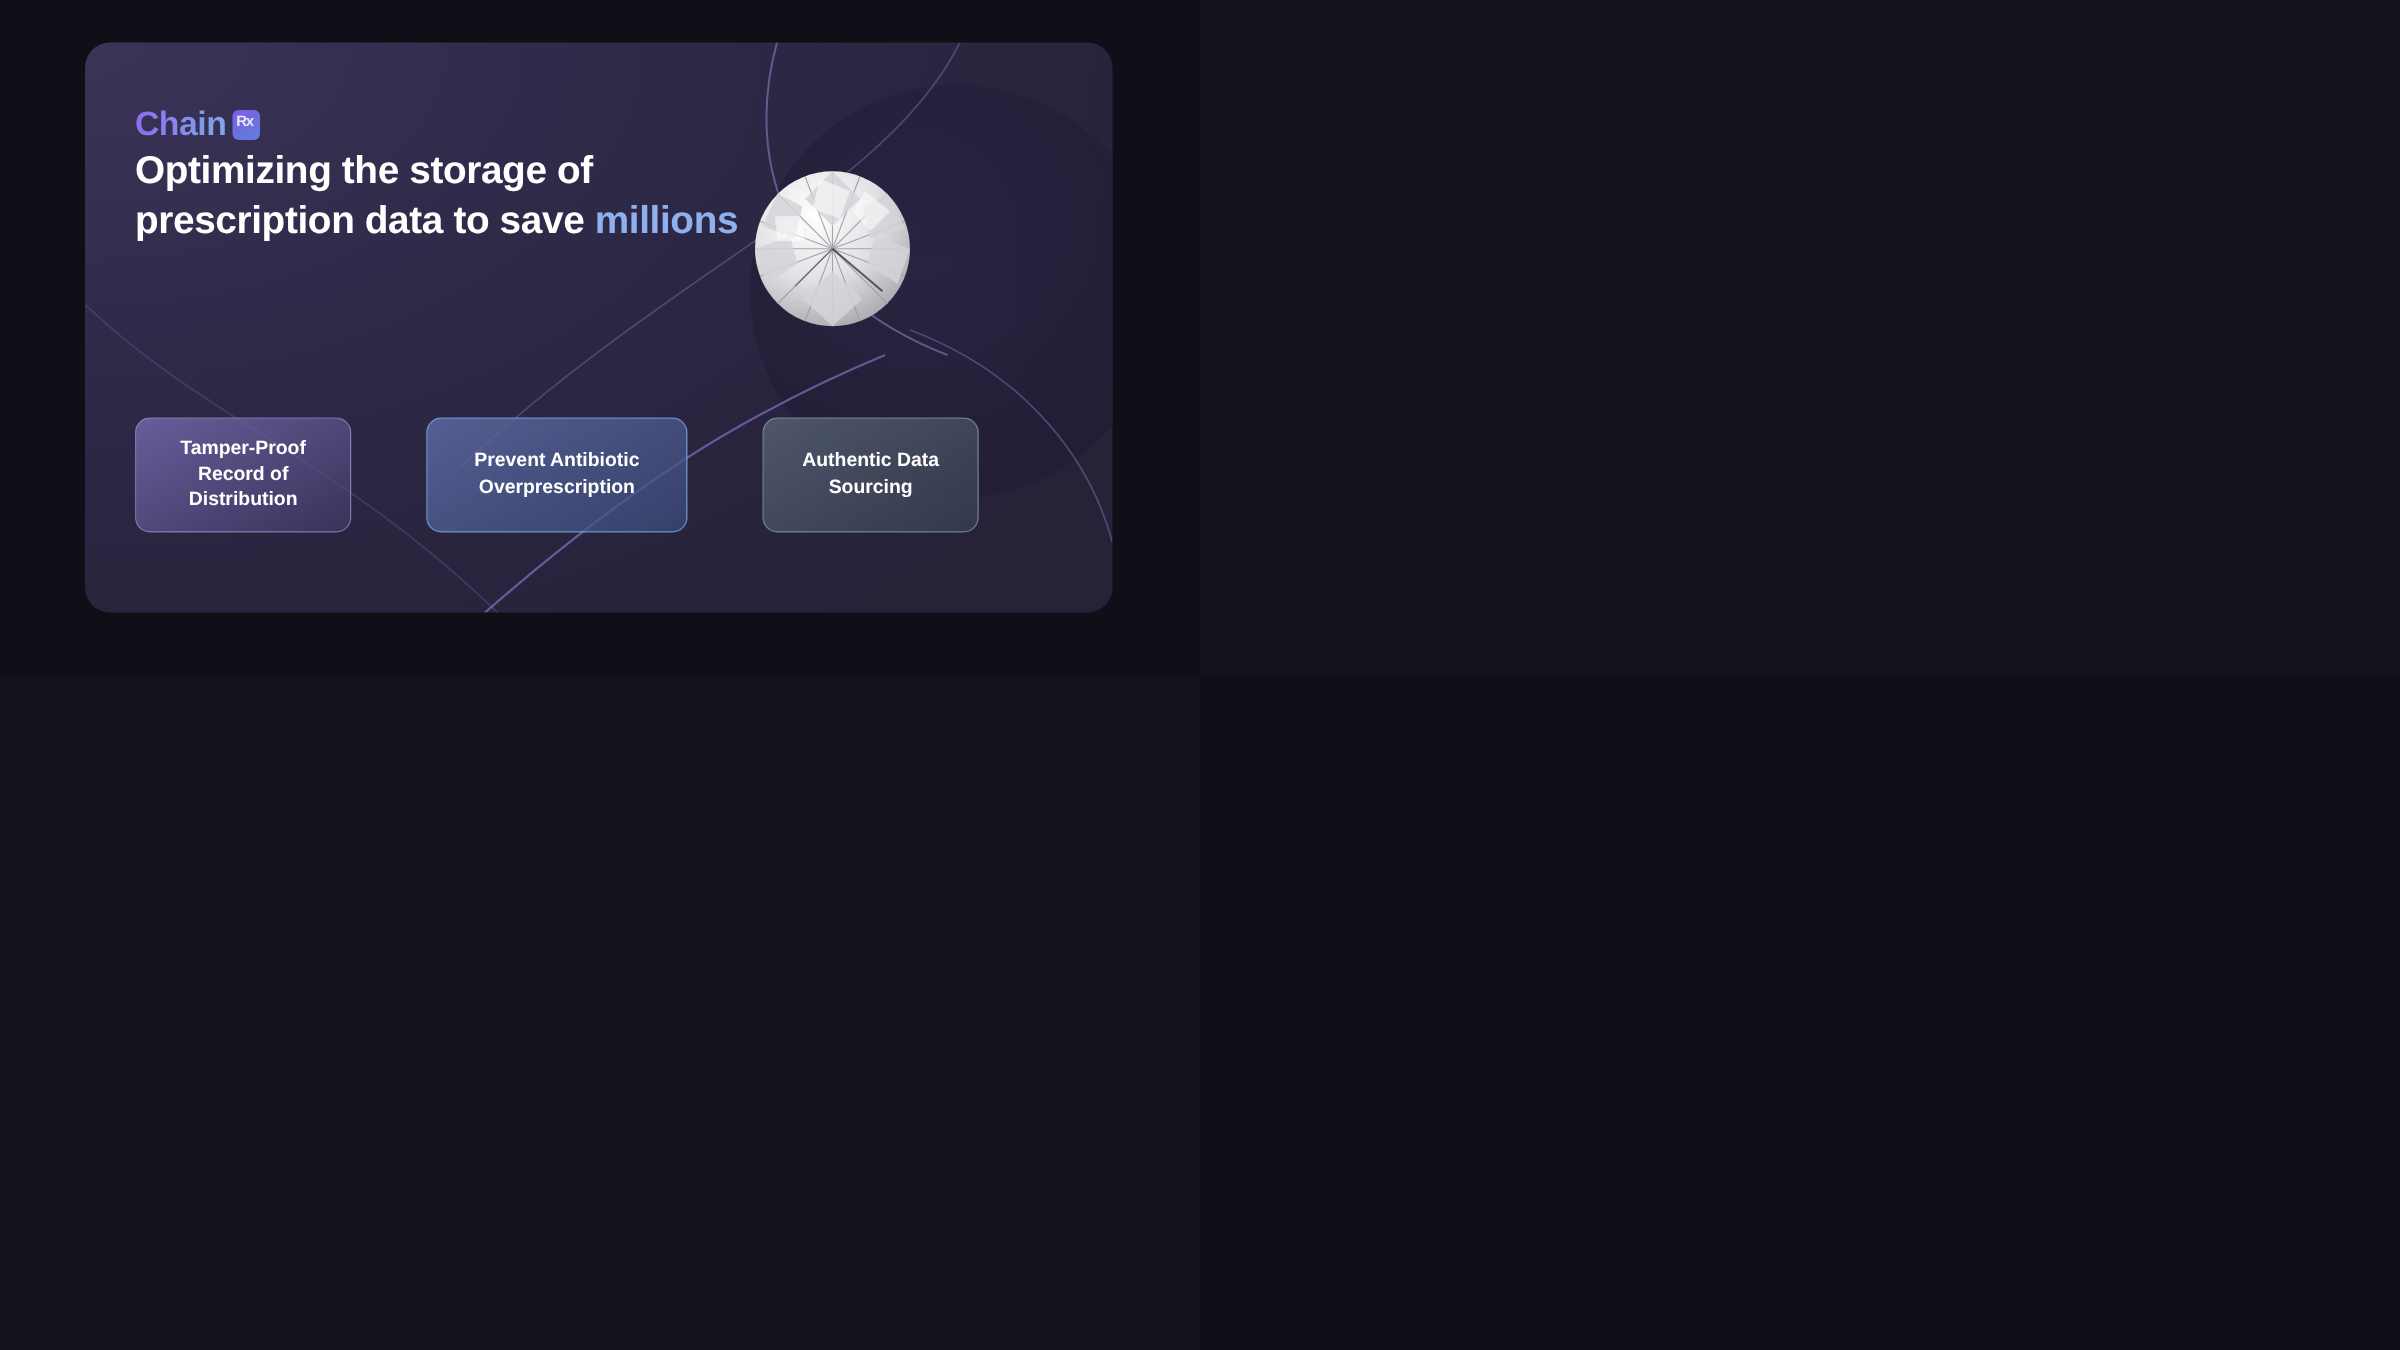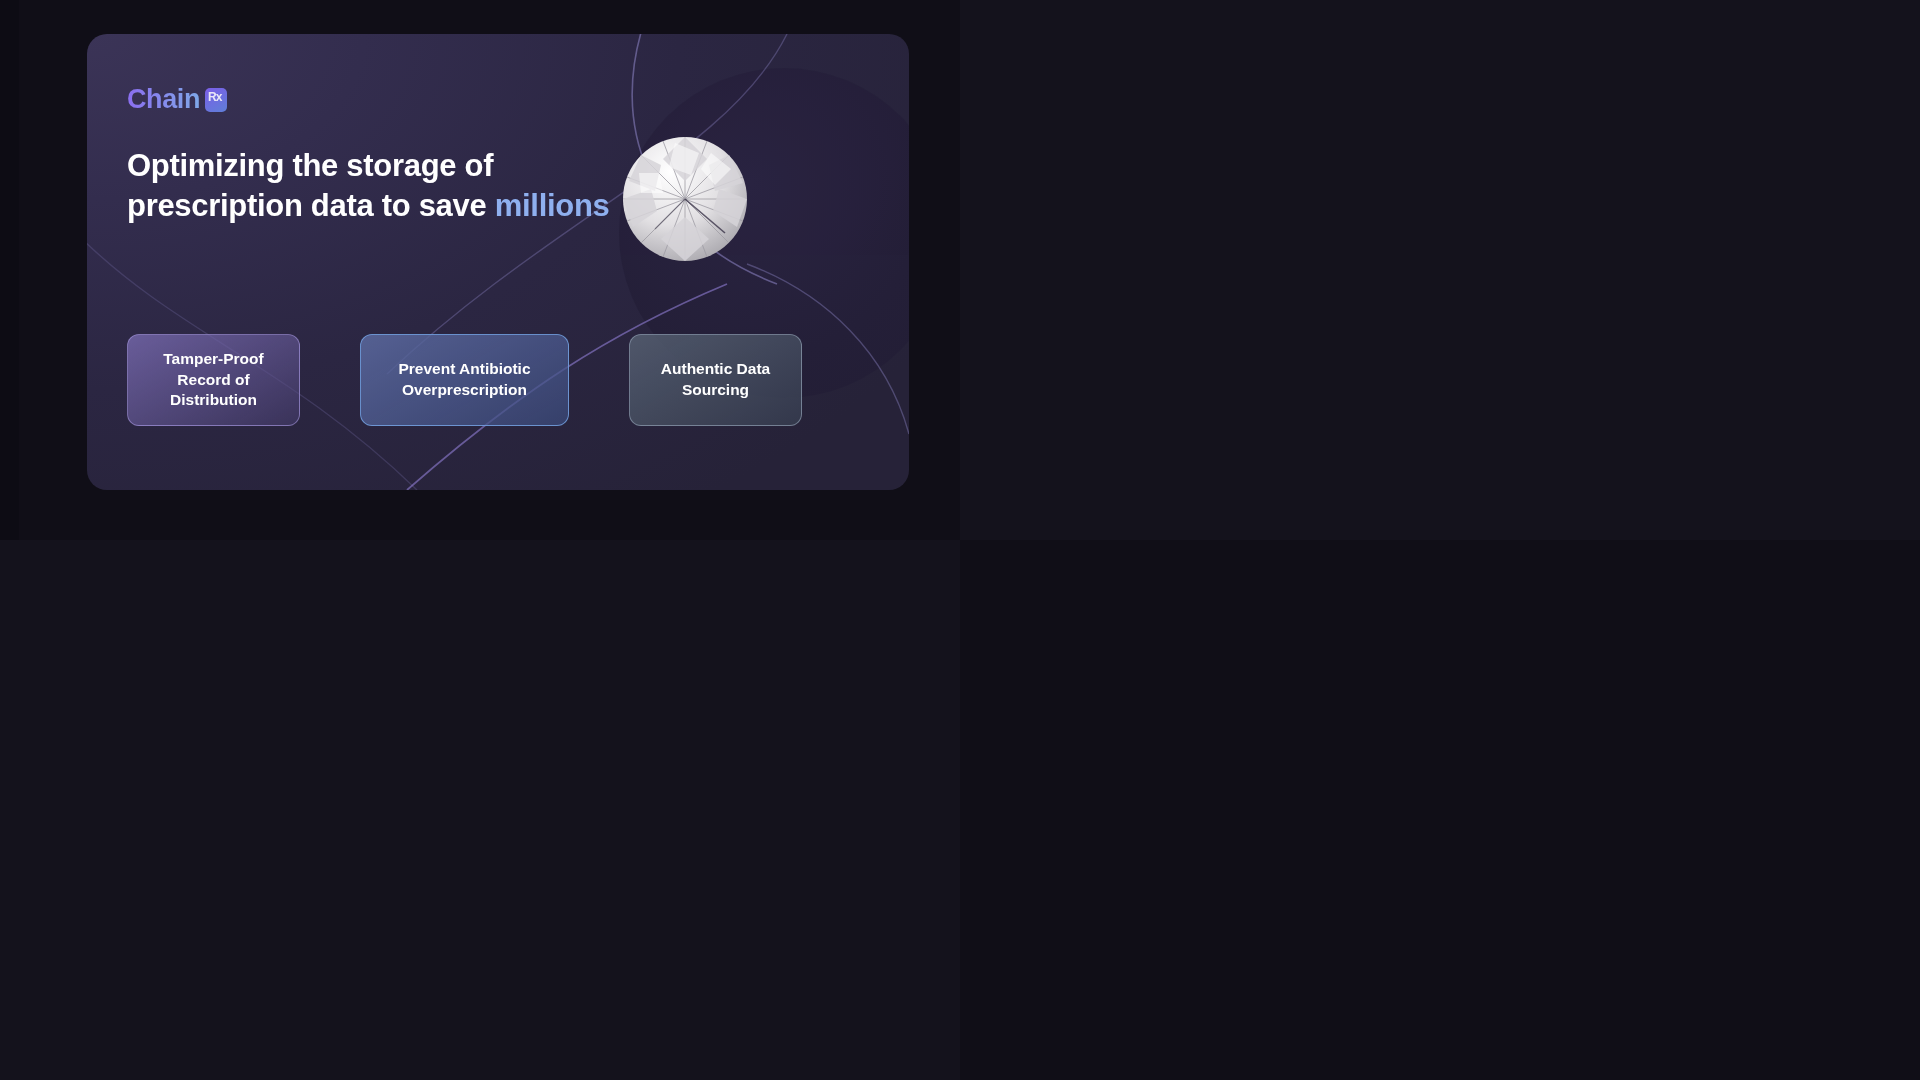--- a/index.html
+++ b/index.html
@@ -6,21 +6,21 @@
   html, body {
     width: 1920px; height: 1080px;
     background: #0d0c14;
     font-family: "Liberation Sans", sans-serif;
     overflow: hidden;
   }
   .stage { position: relative; width: 1920px; height: 1080px; background: #0d0c14; }
 
   
   .quad { position: absolute; overflow: hidden; }
-  .q-tl { left: 0;    top: 0;    width: 960px; height: 540px; background:#100e17;margin-left:19px; }
+  .q-tl { left: 0;    top: 0;    width: 960px; height: 540px; background:#100e17; }
   .q-tr { left: 960px;top: 0;    width: 960px; height: 540px; background:#14121c; }
   .q-bl { left: 0;    top: 540px;width: 960px; height: 540px; background:#14121c; }
   .q-br { left: 960px;top: 540px;width: 960px; height: 540px; background:#100e17; }
 
   .panel {
     position: absolute;
     border-radius: 20px;
     overflow: hidden;
   }
 
@@ -46,21 +46,21 @@
   .logo-badge{
     width:22px;height:24px;border-radius:5px;margin-left:3px;
     background: linear-gradient(150deg,#7b5ee8 0%, #5f7fd8 100%);
     position:relative; display:inline-block;
   }
   .logo-badge::after{
     content:"Rx"; position:absolute; left:3px; top:2px;
     font-size:12px; font-weight:700; color:#e9e6f7; letter-spacing:-1px;
   }
   .hero-title{
-    position:absolute; left:40px; top:112px; width:520px;
+    position:absolute; left:40px; top:82px; width:520px;
     font-size:31px; line-height:1.28; font-weight:700; color:#ffffff;
     letter-spacing:-0.3px;
   }
   .hero-title .accent{ color:#8fb0ef; }
 
   .hero-ball{
     position:absolute; left:513px; top:95px; width:170px; height:140px;
   }
 
   .hero-cards{ position:absolute; left:40px; top:300px; display:flex; gap:60px; }

